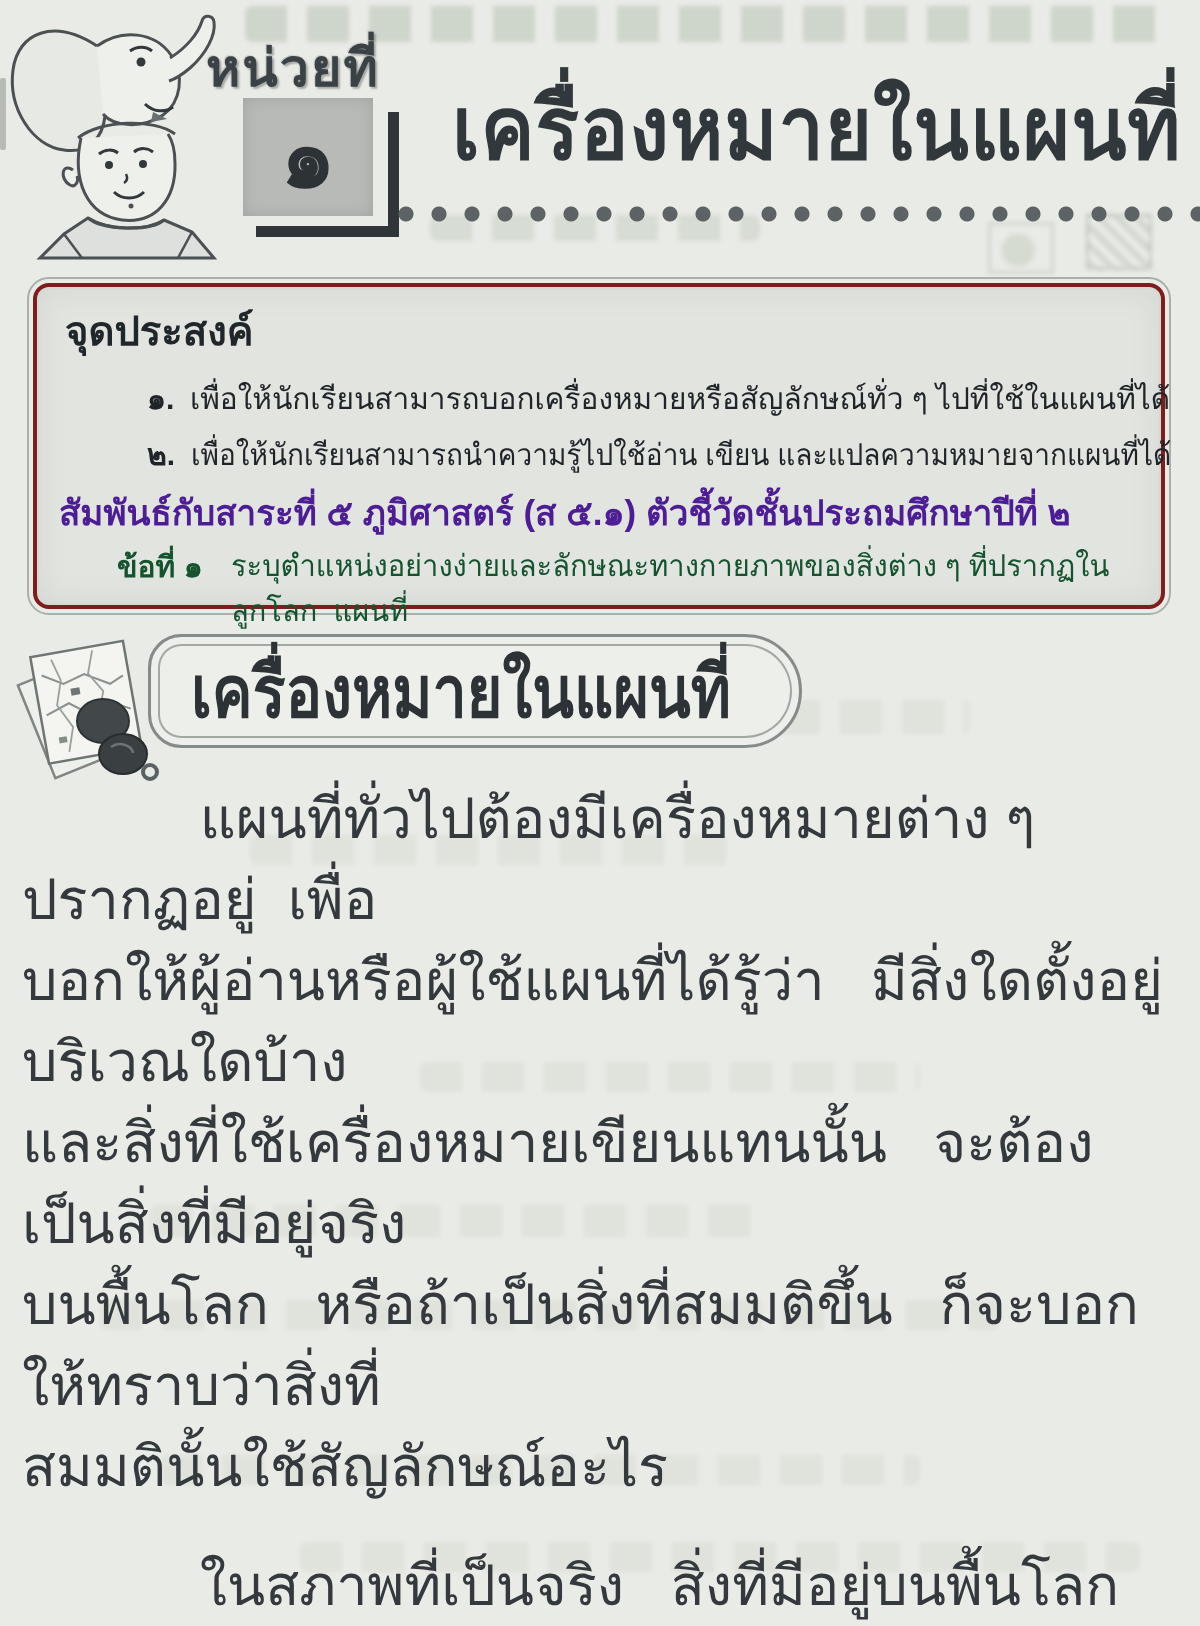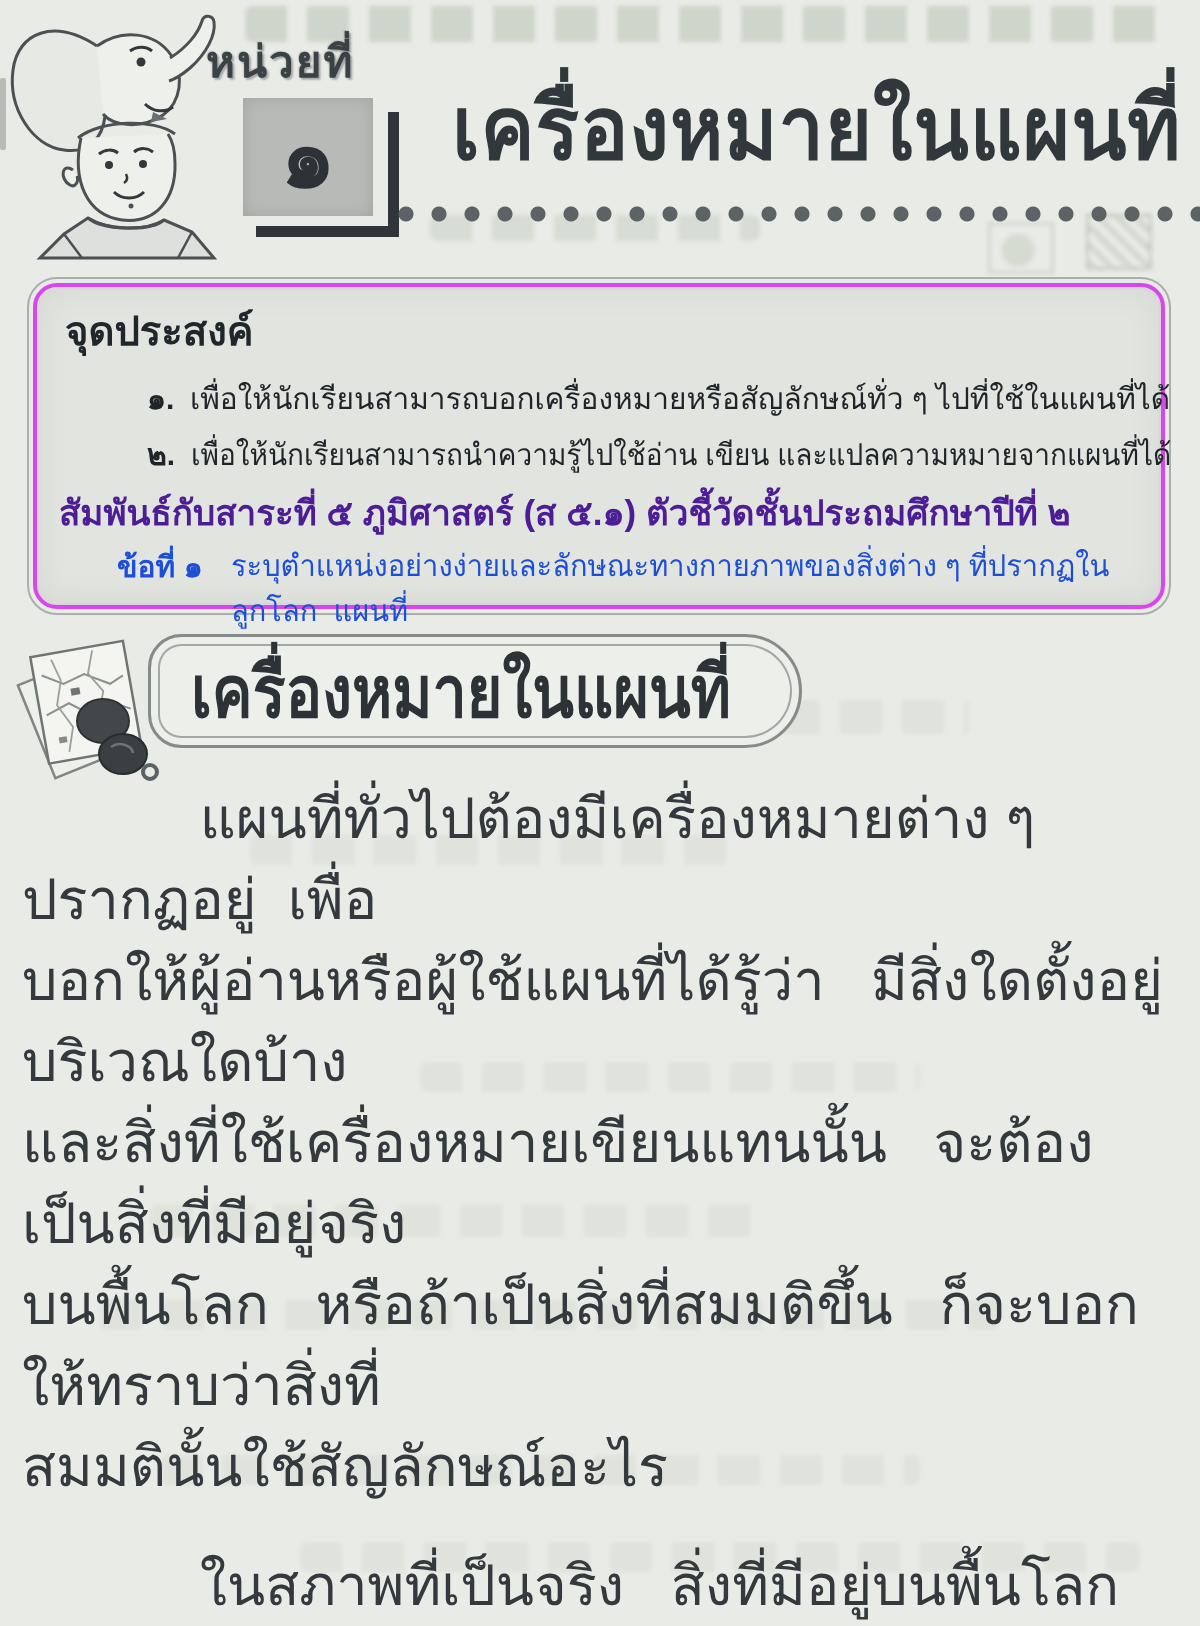--- a/index.html
+++ b/index.html
@@ -19,21 +19,21 @@
   }
   .ghost-faint{opacity:.30;}
   .ghost-fainter{opacity:.16;}
   .ghost-ring{border:6px solid rgba(128,144,124,.35);border-radius:50%;background:transparent;}
   .ghost-sq{border:3px solid rgba(120,136,118,.4);background:radial-gradient(circle at 45% 55%, rgba(150,165,140,.45) 38%, transparent 42%);}
   .ghost-hatch{border:3px solid rgba(110,126,108,.45);
     background:repeating-linear-gradient(45deg, rgba(120,136,118,.4) 0 6px, transparent 6px 13px);}
   .edge-smudge{background:#90958f;opacity:.55;border-radius:2px;}
   
   .unit-label{
-    left:206px;top:26px;font-size:44px;font-weight:bold;letter-spacing:2px;
+    left:206px;top:26px;font-size:52px;font-weight:bold;letter-spacing:2px;
     color:#3b4245;text-shadow:2px 2px 2px rgba(59,66,69,.40),-1px -1px 1px rgba(59,66,69,.18);
     white-space:nowrap;
   }
   .unit-box{left:243px;top:98px;width:130px;height:118px;background:#b7bab6;
     box-shadow:inset 0 0 14px rgba(90,96,92,.25);
     display:flex;align-items:center;justify-content:center;}
   .unit-frame{left:256px;top:112px;width:132px;height:114px;
     border-right:11px solid #2f3539;border-bottom:11px solid #2f3539;}
   .unit-number{font-size:86px;font-weight:bold;color:#2c3236;line-height:1;}
   .page-title{
@@ -41,31 +41,31 @@
     color:#31383c;white-space:nowrap;letter-spacing:1px;
   }
   .dots{
     left:396px;top:204px;width:804px;height:20px;
     background-image:radial-gradient(circle at 10px 10px,#5d6365 7px,rgba(93,99,101,0) 8px);
     background-size:33px 20px;background-repeat:repeat-x;
   }
   
   .obj-box{
     left:33px;top:283px;width:1124px;height:318px;
-    background:#e2e4e0;border:4px solid #d946ef;border-radius:24px;
+    background:#e2e4e0;border:4px solid #7f1d1d;border-radius:16px;
     outline:2px solid #a9afab;outline-offset:4px;
     box-shadow:inset 0 0 0 2px #d6d8d4, inset 0 0 30px rgba(120,126,122,.15);
   }
   .obj-heading{left:28px;top:12px;font-size:40px;font-weight:bold;color:#20272a;white-space:nowrap;}
   .obj-item{position:absolute;left:110px;display:flex;font-size:30px;color:#1e2427;white-space:nowrap;}
   .obj-item .num{font-weight:bold;margin-right:16px;}
   .obj-item1{top:88px;}
   .obj-item2{top:144px;}
   .obj-standard{left:22px;top:198px;font-size:35px;font-weight:bold;color:#4c1d95;white-space:nowrap;}
-  .obj-indicator{left:80px;top:256px;display:flex;font-size:30px;color:#1d4ed8;}
+  .obj-indicator{left:80px;top:256px;display:flex;font-size:30px;color:#14532d;}
   .obj-indicator .label{font-weight:bold;margin-right:28px;white-space:nowrap;}
   .obj-indicator .lines div{line-height:45px;white-space:pre-wrap;}
   
   .map-icon{left:10px;top:616px;}
   .pill{
     left:148px;top:634px;width:608px;height:108px;
     background:#edefeb;border:3px solid #858b88;
     border-radius:34px 58px 58px 34px;
     box-shadow:inset 0 0 0 7px #edefeb, inset 0 0 0 9px #a2a8a4;
     display:flex;align-items:center;padding-left:40px;

